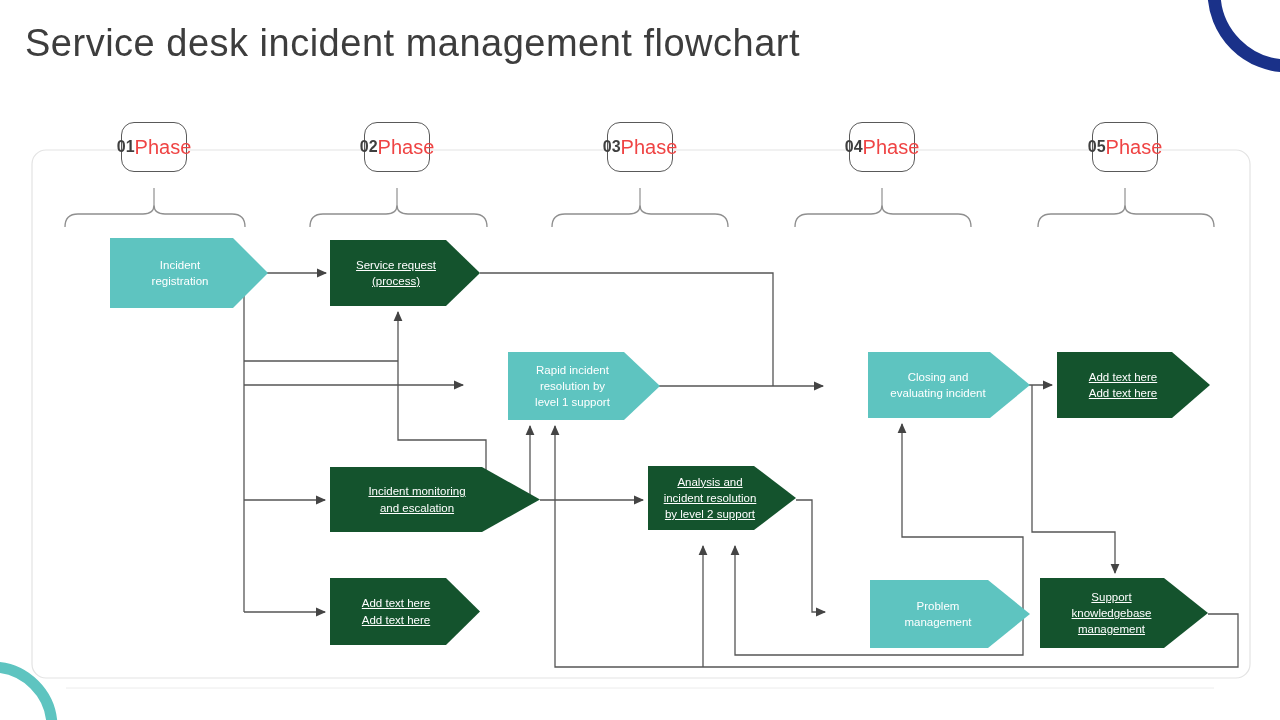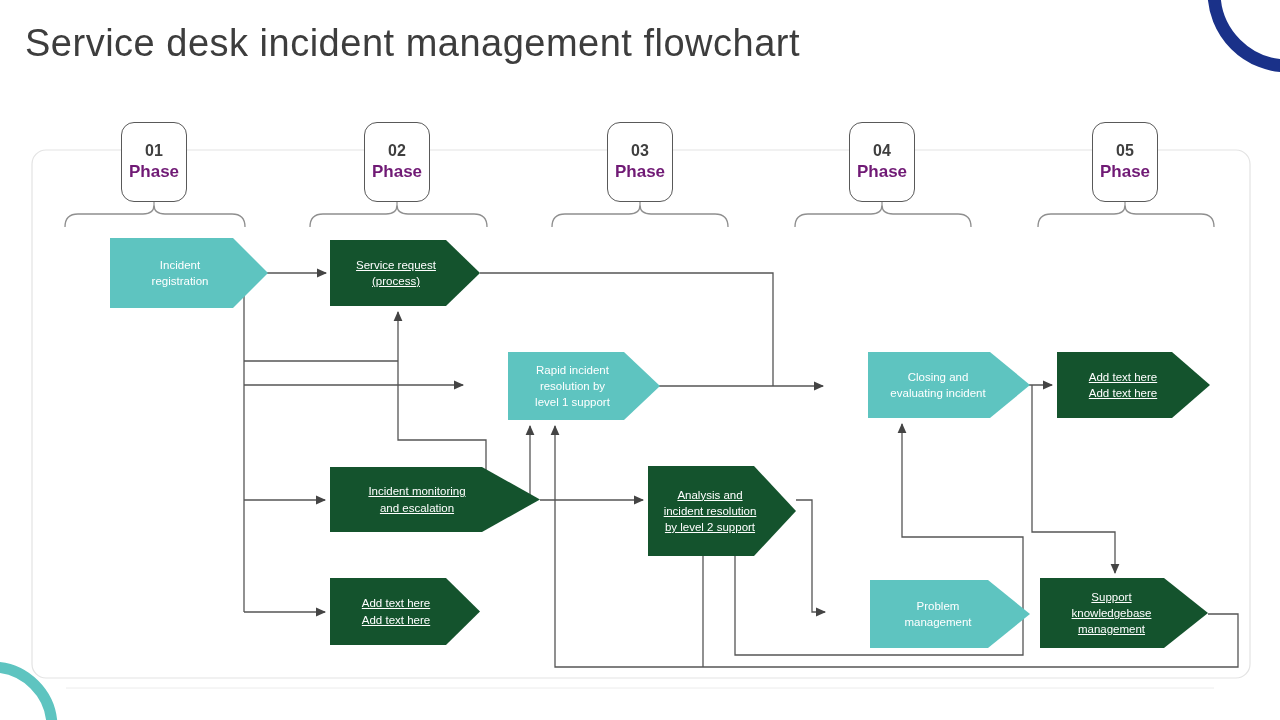--- a/index.html
+++ b/index.html
@@ -23,27 +23,27 @@
   .footer {
     position:absolute; left:0; top:698px; width:1280px;
     text-align:center; font-size:12px; color:#44546a;
   }
 
   
   #overlay { position:absolute; left:0; top:0; width:1280px; height:720px; }
 
   
   .phase-box {
-    position:absolute; width:66px; height:80px; top:122px;
+    position:absolute; width:66px; height:50px; top:122px;
     border:1.5px solid #595959; border-radius:13px;
-    display:flex; flex-direction:column; align-items:center; justify-content:center;
+    display:flex; flex-direction:row; align-items:center; justify-content:center;
     background:#ffffff; line-height:1.25;text-align:right;
   }
   .phase-box .num   { font-size:16px; font-weight:700; color:#3f3f3f; }
-  .phase-box .lbl   { font-size:17px; font-weight:700; color:#701a75; }
+  .phase-box .lbl   { font-size:20px; font-weight:400; color:#ef4444; }
 
   
   .flow-node {
     position:absolute;
     display:flex; align-items:center; justify-content:center;
     color:#ffffff; font-size:11.5px; line-height:1.4; text-align:center;
     white-space:pre-line;
   }
   .flow-node.teal { background:#5ec4c0;margin-left:40px; }
   .flow-node.navy { background:#14532d;text-decoration:underline; }
@@ -142,21 +142,21 @@
 (process)</div>
       <div class="flow-node teal" style="left: 468px; top: 352px; width: 152px; height: 68px; clip-path: polygon(0px 0px, calc(100% - 36px) 0px, 100% 50%, calc(100% - 36px) 100%, 0px 100%); padding-right: 27px; padding-left: 4px;">Rapid incident
 resolution by
 level 1 support</div>
       <div class="flow-node teal" style="left: 828px; top: 352px; width: 162px; height: 66px; clip-path: polygon(0px 0px, calc(100% - 40px) 0px, 100% 50%, calc(100% - 40px) 100%, 0px 100%); padding-right: 30px; padding-left: 8px; text-align: center;">Closing and
 evaluating incident</div>
       <div class="flow-node navy" style="left: 1057px; top: 352px; width: 153px; height: 66px; clip-path: polygon(0px 0px, calc(100% - 38px) 0px, 100% 50%, calc(100% - 38px) 100%, 0px 100%); padding-right: 29px; padding-left: 8px;">Add text here
 Add text here</div>
       <div class="flow-node navy" style="left: 330px; top: 467px; width: 210px; height: 65px; clip-path: polygon(0px 0px, calc(100% - 58px) 0px, 100% 50%, calc(100% - 58px) 100%, 0px 100%); padding-right: 44px; padding-left: 8px;">Incident monitoring
 and escalation</div>
-      <div class="flow-node navy" style="left: 648px; top: 466px; width: 148px; height: 90px; clip-path: polygon(0px 0px, calc(100% - 42px) 0px, 100% 50%, calc(100% - 42px) 100%, 0px 100%); padding-right: 32px; padding-left: 8px;">Analysis and
+      <div class="flow-node navy" style="left: 648px; top: 466px; width: 148px; height: 64px; clip-path: polygon(0px 0px, calc(100% - 42px) 0px, 100% 50%, calc(100% - 42px) 100%, 0px 100%); padding-right: 32px; padding-left: 8px;">Analysis and
 incident resolution
 by level 2 support</div>
       <div class="flow-node navy" style="left: 330px; top: 578px; width: 150px; height: 67px; clip-path: polygon(0px 0px, calc(100% - 34px) 0px, 100% 50%, calc(100% - 34px) 100%, 0px 100%); padding-right: 26px; padding-left: 8px;">Add text here
 Add text here</div>
       <div class="flow-node teal" style="left: 830px; top: 580px; width: 160px; height: 68px; clip-path: polygon(0px 0px, calc(100% - 42px) 0px, 100% 50%, calc(100% - 42px) 100%, 0px 100%); padding-right: 32px; padding-left: 8px;">Problem
 management</div>
       <div class="flow-node navy" style="left: 1040px; top: 578px; width: 168px; height: 70px; clip-path: polygon(0px 0px, calc(100% - 44px) 0px, 100% 50%, calc(100% - 44px) 100%, 0px 100%); padding-right: 33px; padding-left: 8px;">Support
 knowledgebase
 management</div>
     </div>

